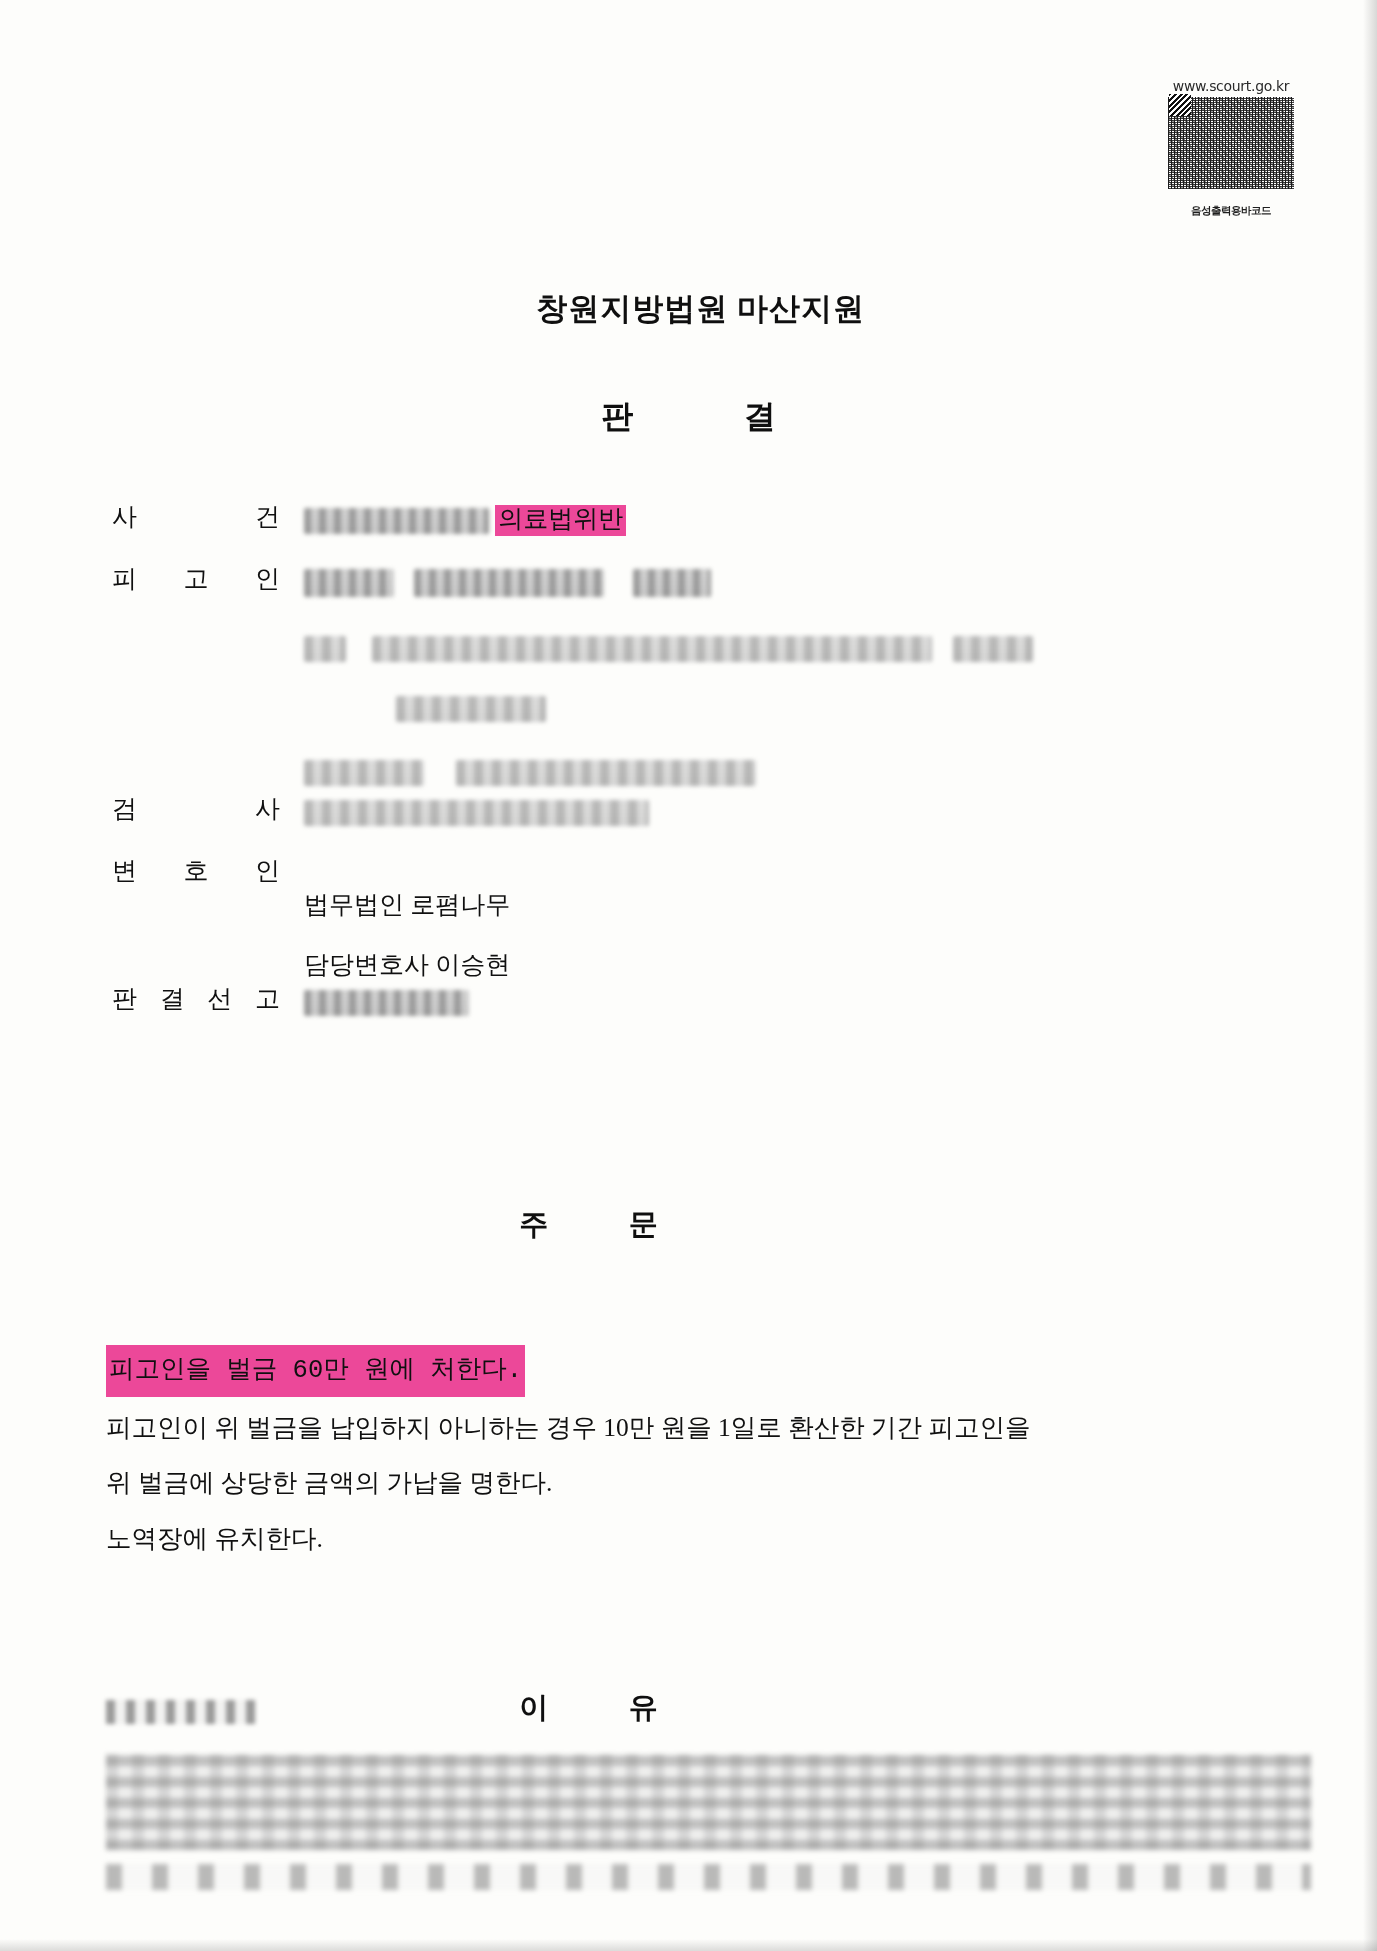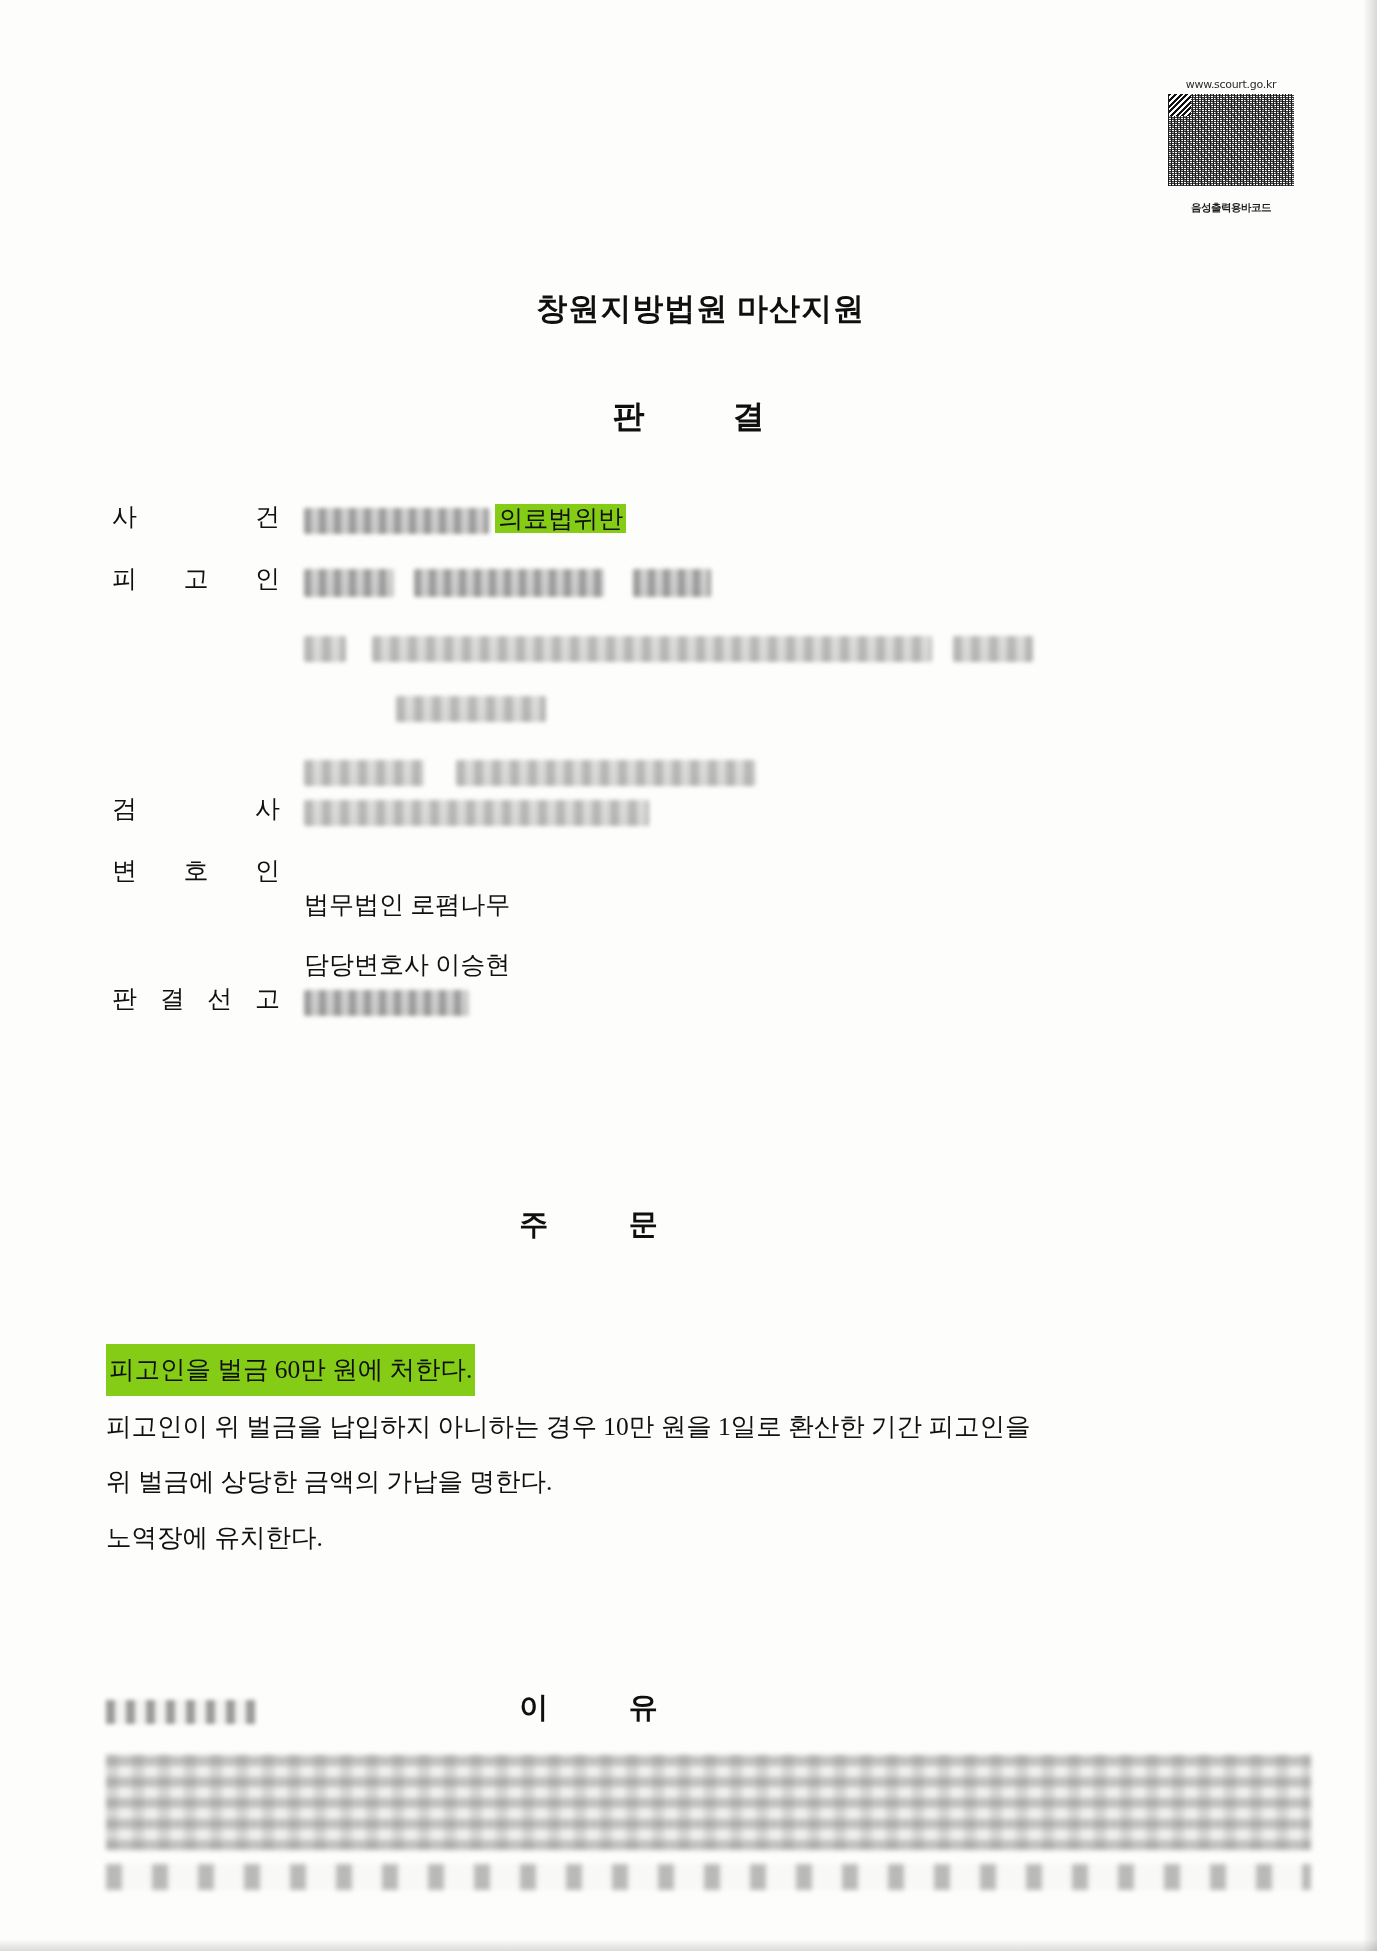--- a/index.html
+++ b/index.html
@@ -22,21 +22,21 @@
   
   .barcode-block {
     position: absolute;
     top: 78px;
     left: 1167px;
     width: 128px;
     text-align: center;
   }
   .barcode-url {
     font-family: "DejaVu Sans", sans-serif;
-    font-size: 11px;
+    font-size: 14px;
     letter-spacing: -0.3px;
     color: #2a2a2a;
     margin-bottom: 2px;
   }
   .barcode-img {
     width: 126px;
     height: 92px;
     background-color: #ffffff;
     background-image:
       repeating-linear-gradient(90deg, #1b1b1b 0 1px, transparent 1px 3px),
@@ -76,20 +76,21 @@
   }
   .doc-title {
     position: absolute;
     top: 395px;
     left: 0;
     width: 1377px;
     text-align: center;
     font-size: 32px;
     font-weight: bold;
     color: #0f0f0f;
+    font-family: Liberation Mono, monospace;
   }
   .doc-title .sp { display: inline-block; width: 72px; }
 
   
   .fields {
     position: absolute;
     top: 500px;
     left: 112px;
     width: 1180px;
   }
@@ -129,22 +130,23 @@
     height: 26px;
   }
   .redacted.tall { height: 28px; }
   .redacted.light {
     background:
       repeating-linear-gradient(90deg, rgba(160,160,160,0.6) 0 9px, rgba(215,215,215,0.5) 9px 18px),
       linear-gradient(180deg, rgba(190,190,190,0.45), rgba(165,165,165,0.5));
   }
 
   .hl {
-    background: #84cc16;
+    background: #ec4899;
     padding: 1px 3px;
+    font-family: Liberation Mono, monospace;
   }
 
   
   .section-title {
     position: absolute;
     left: 0;
     width: 1177px;
     text-align: center;
     font-size: 29px;
     font-weight: bold;

